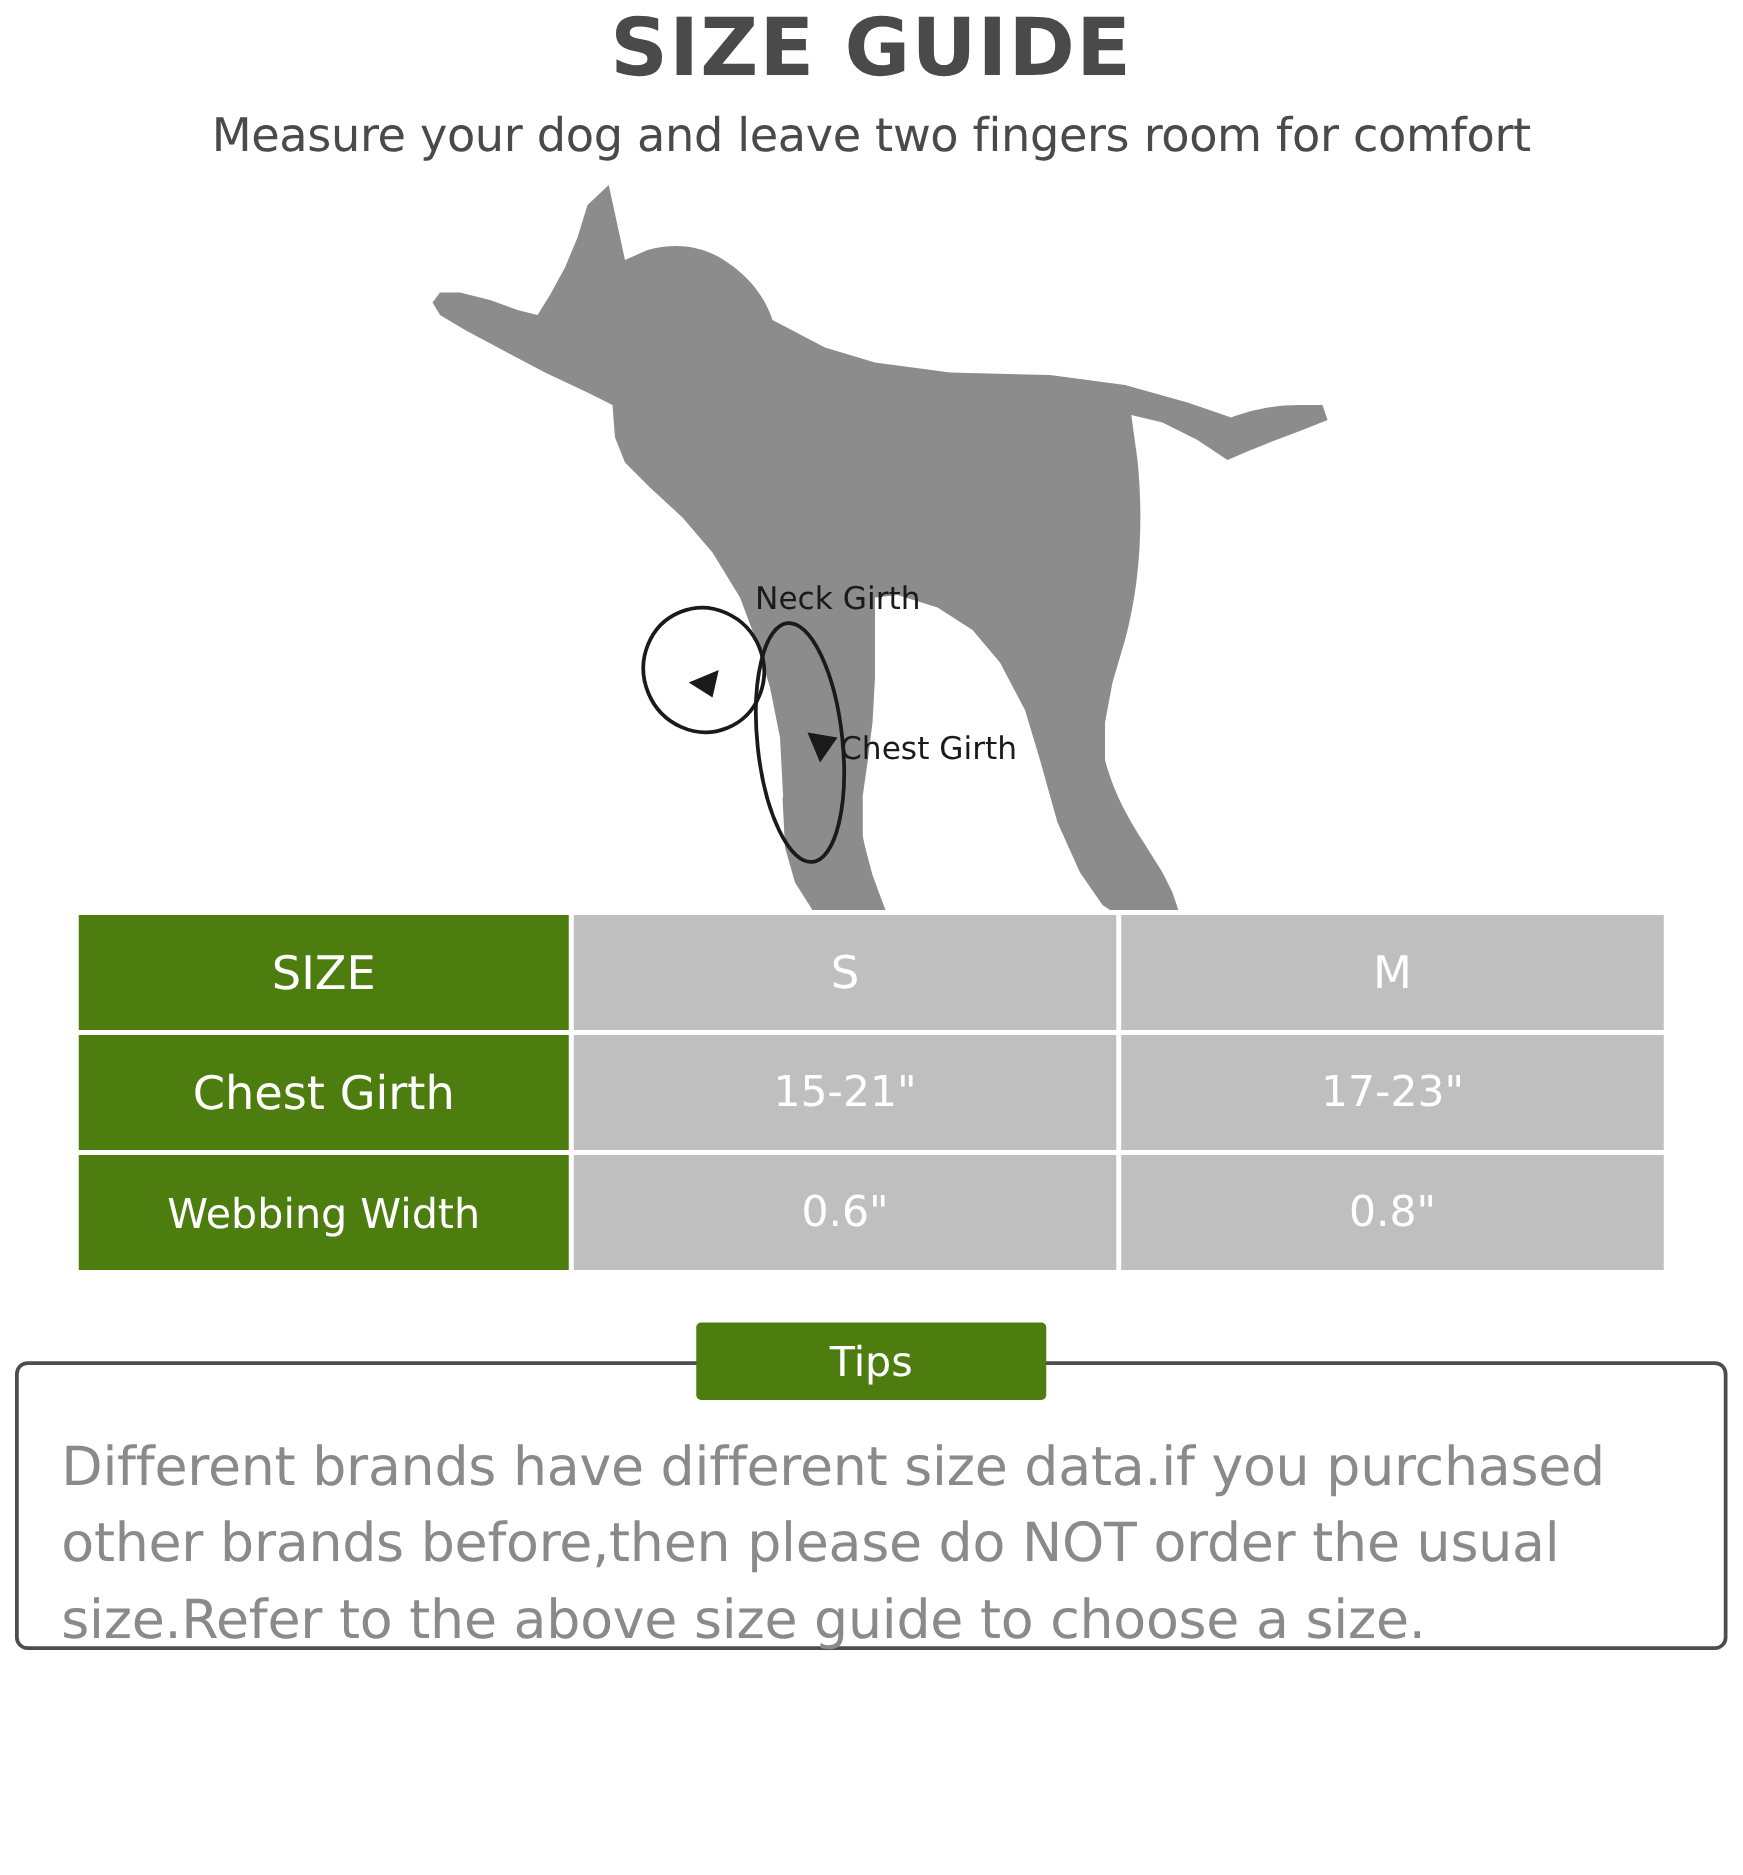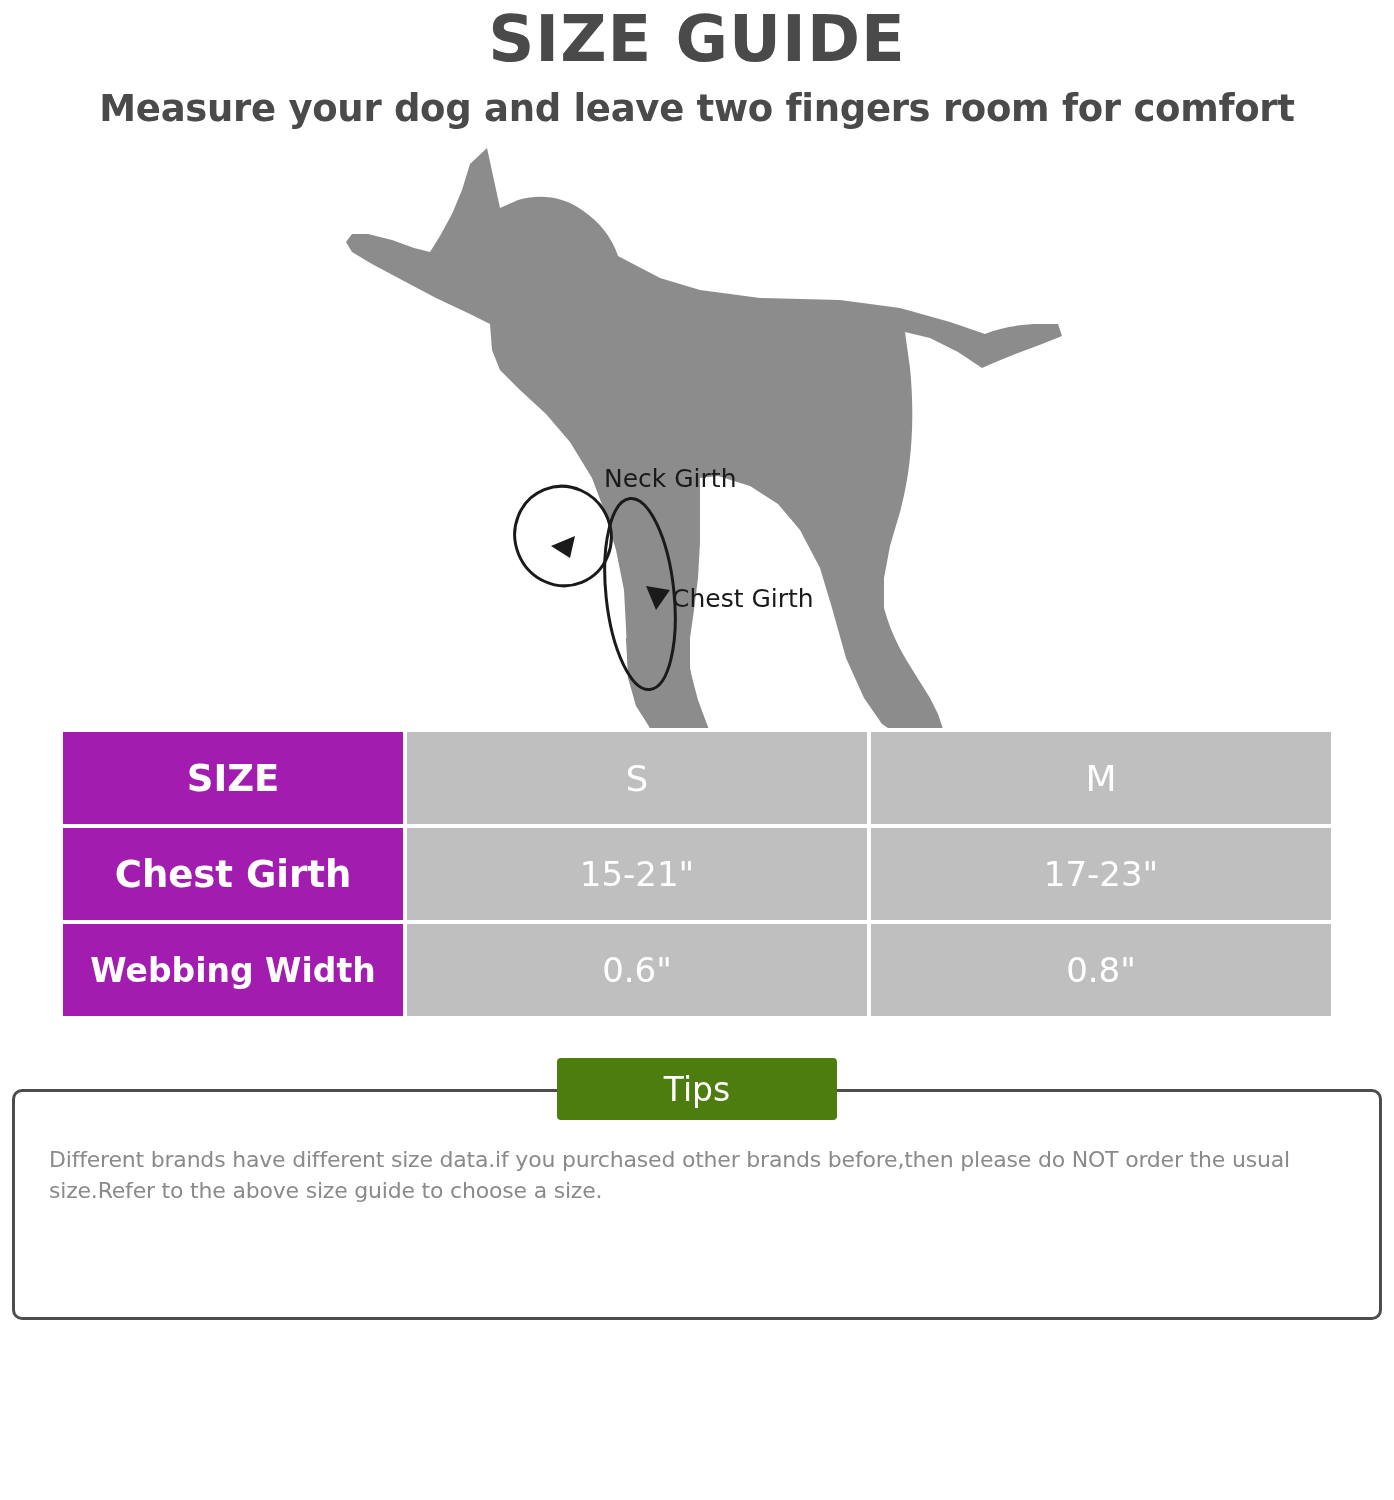--- a/index.html
+++ b/index.html
@@ -31,21 +31,21 @@
     color: #4a4a4a;
     margin: 6px 0 0 0;
     line-height: 1.05;
     font-family: "DejaVu Sans", sans-serif;
   }
   .subtitle {
     text-align: center;
     font-size: 37px;
     color: #4a4a4a;
     margin-top: 14px;
-    font-weight: bold;
+    font-weight: normal;
     letter-spacing: -0.3px;
   }
 
   
   .illustration {
     position: relative;
     width: 1394px;
     height: 590px;
     margin-top: 8px;
   }
@@ -71,25 +71,25 @@
     border-collapse: separate;
     border-spacing: 4px 4px;
     table-layout: fixed;
   }
   .table td {
     height: 92px;
     text-align: center;
     vertical-align: middle;
   }
   .hdr-dark {
-    background: #a21caf;
+    background: #4d7c0f;
     color: #ffffff;
-    font-weight: bold;
+    font-weight: normal;
     font-size: 37px;
-    width: 340px;
+    width: 392px;
   }
   .hdr-dark.small {
     font-size: 33px;
   }
   .cell-light {
     background: #bfbfbf;
     color: #ffffff;
     font-size: 34px;
   }
   .cell-light.size-hdr {
@@ -123,21 +123,21 @@
     position: absolute;
     left: 12px;
     right: 12px;
     top: 31px;
     bottom: 8px;
     border: 3px solid #4d4d4d;
     border-radius: 10px;
     padding: 52px 34px 20px 34px;
   }
   .tips-text {
-    font-size: 22px;
+    font-size: 43px;
     line-height: 1.42;
     color: #8a8a8a;
     letter-spacing: -0.2px;
   }
 </style>
 </head>
 <body>
 
 <div class="page">
 

